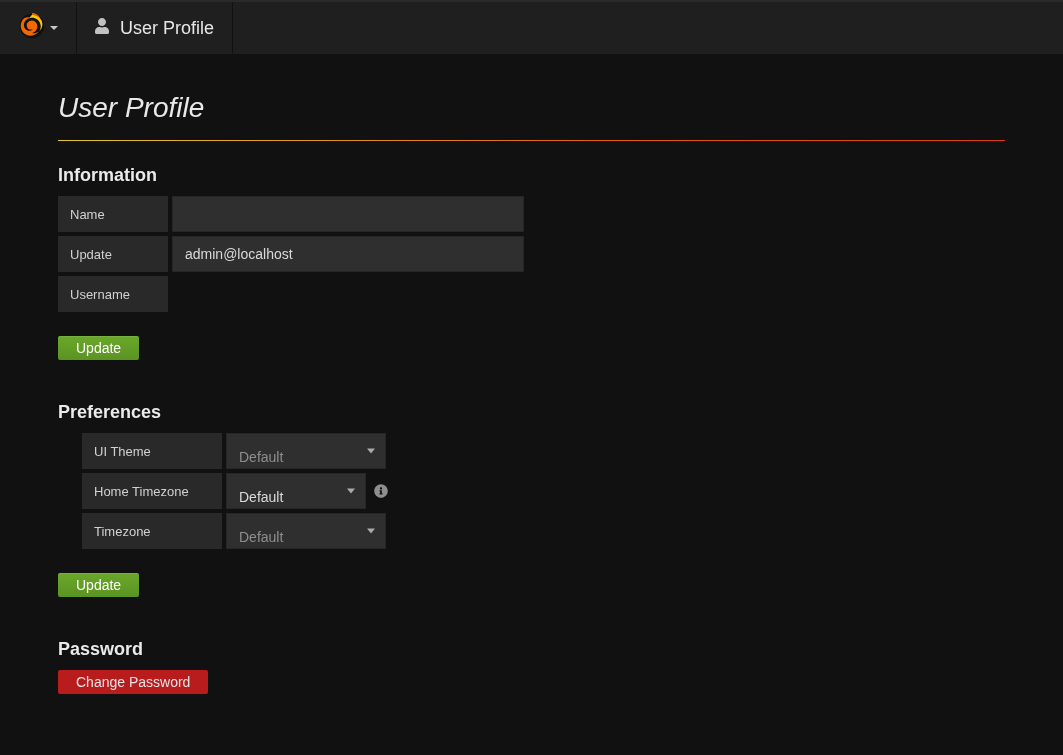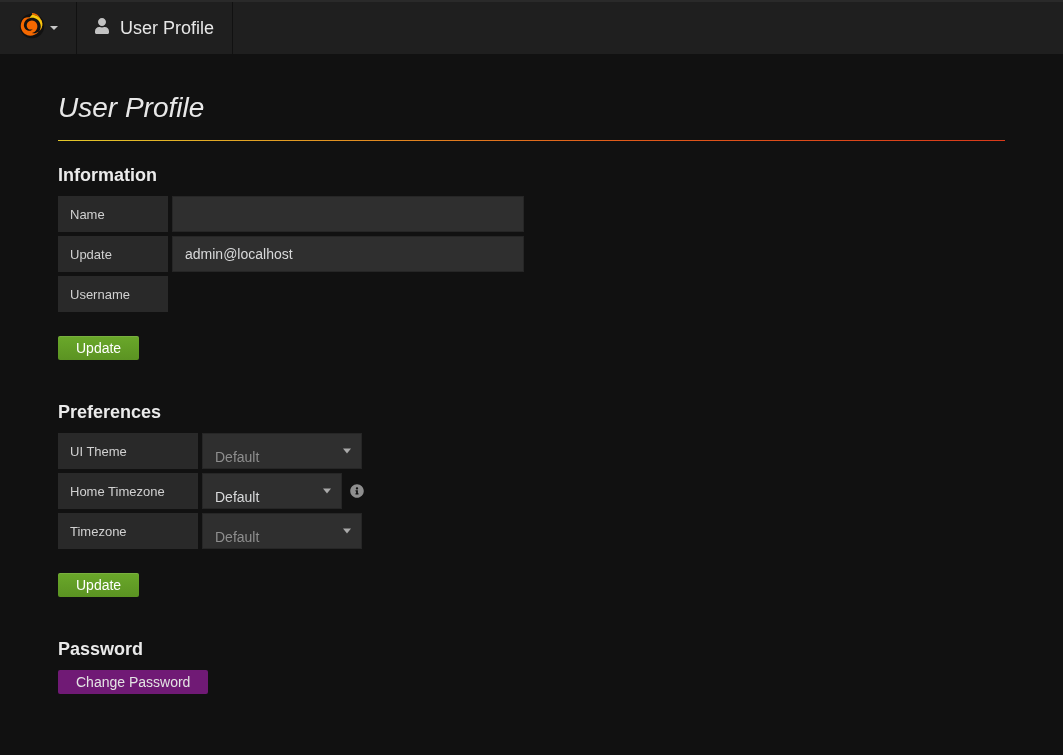--- a/index.html
+++ b/index.html
@@ -70,21 +70,21 @@
   .form-row { display: flex; gap: 4px; height: 36px; }
   .form-label {
     width: 110px;
     background: #292929;
     color: #d1d1d1;
     font-size: 13px;
     display: flex;
     align-items: center;
     padding: 12px 12px;
   }
-  .form-label.wide { width: 140px; }
+  .form-label.wide { width: 140px; margin-left: 24px; }
   .form-input {
     width: 352px;
     background: #2f2f2f;
     border: 1px solid #262626;
     color: #d8d9da;
     font-size: 14px;
     padding: 0 12px;
     outline: none;
   }
   .form-select {
@@ -131,21 +131,21 @@
     border: none;
     border-radius: 2px;
     cursor: pointer;
     color: #fff;
   }
   .btn-success {
     background: linear-gradient(to bottom, #6aa82a, #5b9322);
     box-shadow: inset 0 1px 0 rgba(255,255,255,0.1);
   }
   .btn-inverse {
-    background: #701a75;
+    background: #b91c1c;
     color: #e4e4e4;
   }
   .btn-row { margin-top: 24px; margin-bottom: 42px; }
   .btn-row.last { margin-bottom: 0; }
 </style>
 </head>
 <body>
 
 <div class="navbar">
   <div class="navbar-brand">

